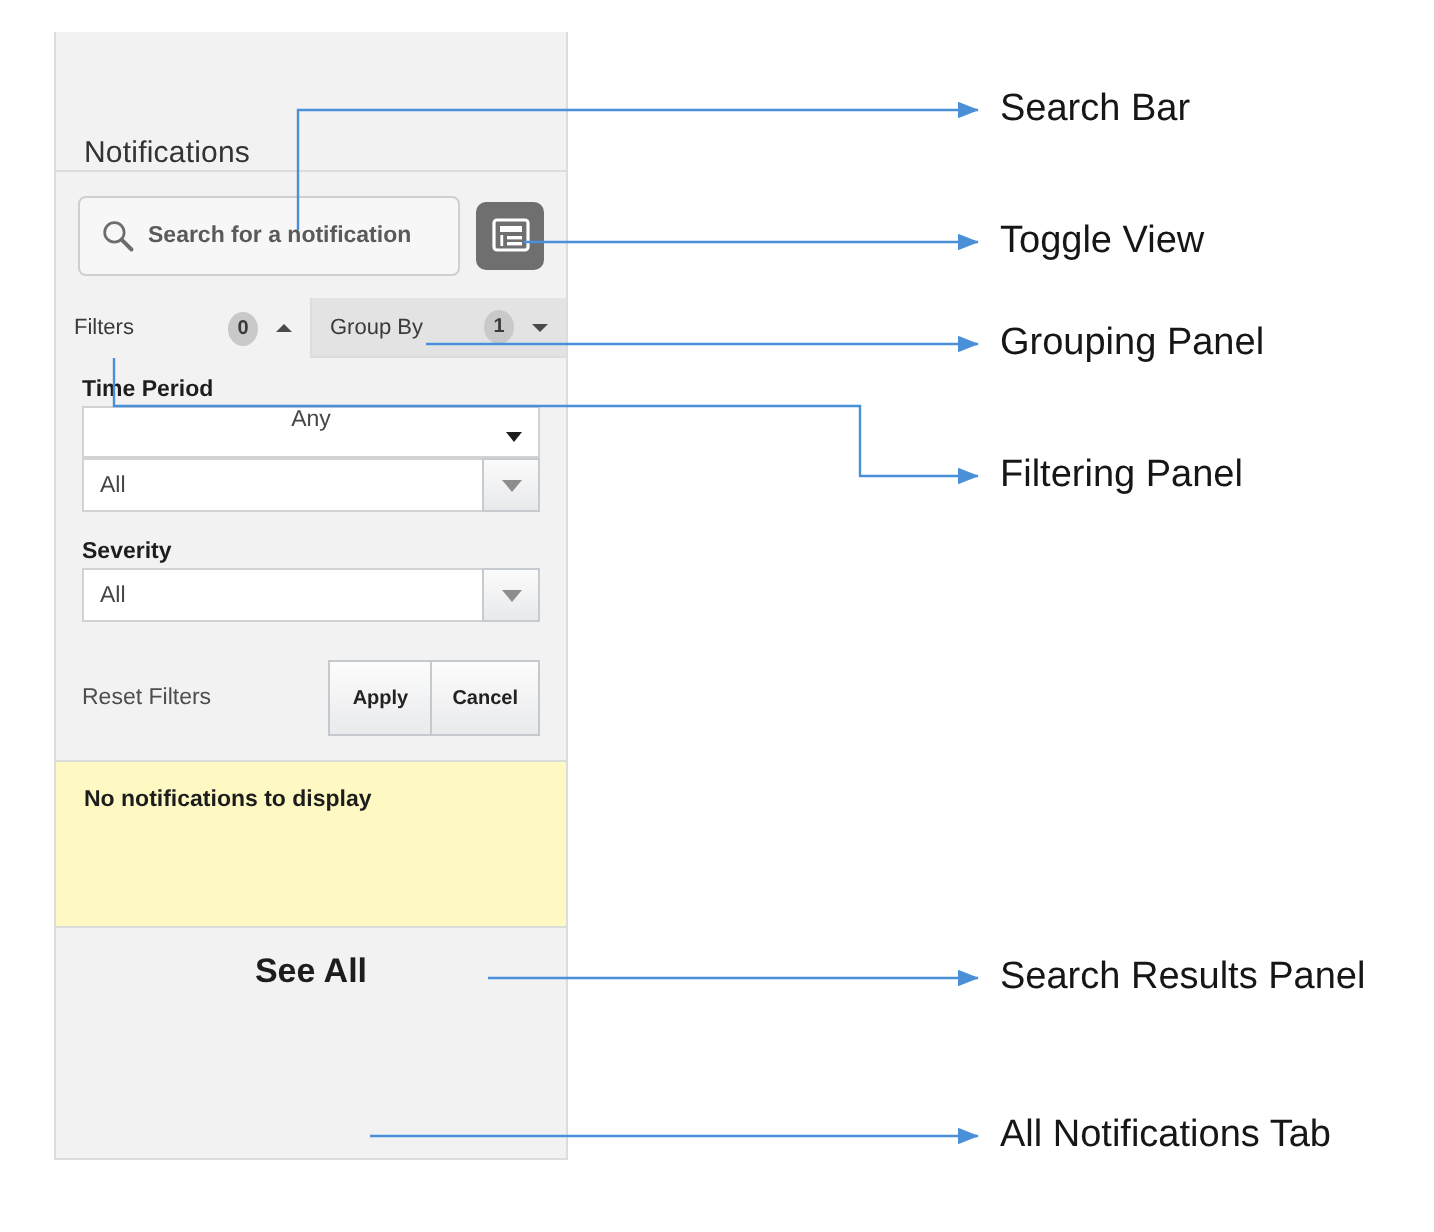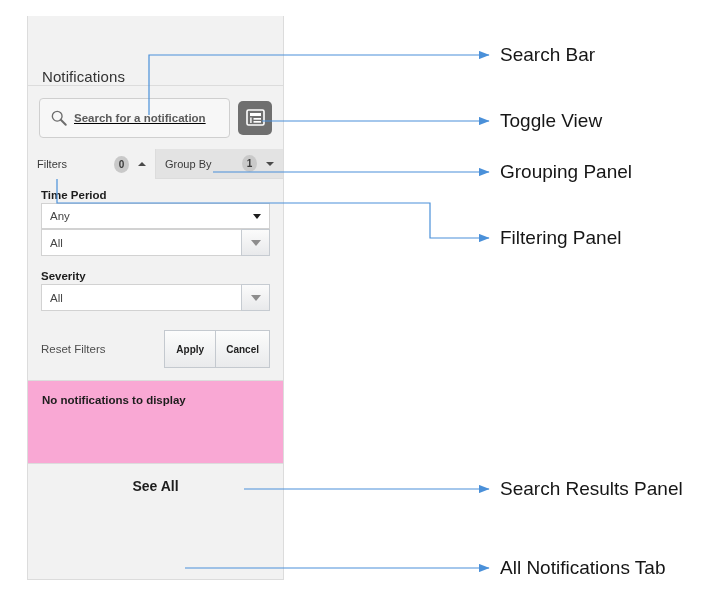--- a/index.html
+++ b/index.html
@@ -47,21 +47,20 @@
   }
 
   
   .search-row {
     height: 63px;
     box-sizing: border-box;
     display: flex;
     align-items: center;
     padding: 0 11px 0 11px;
     background: #f2f2f2;
-    text-decoration: underline;
   }
   .search-box {
     flex: 1;
     height: 40px;
     background: #f7f7f7;
     border: 1px solid #cfcfcf;
     border-radius: 4px;
     display: flex;
     align-items: center;
     box-sizing: border-box;
@@ -170,20 +169,21 @@
 
   
   .select-plain {
     height: 26px;
     background: #ffffff;
     border: 1px solid #d2d2d2;
     display: flex;
     align-items: center;
     padding: 0 8px;
     box-sizing: border-box;
+    flex-direction: column;
   }
   .select-plain .val {
     font-size: 11.5px;
     color: #454545;
     font-family: "Liberation Sans", sans-serif;
   }
   .select-plain .arrow {
     margin-left: auto;
     width: 0; height: 0;
     border-left: 4.5px solid transparent;
@@ -257,21 +257,21 @@
     align-items: center;
     justify-content: center;
     box-sizing: border-box;
     font-family: "Liberation Sans", sans-serif;
   }
   .btn + .btn { border-left: none; }
 
   
   .results-area {
     height: 83px;
-    background: #f9a8d4;
+    background: #fef9c3;
     border-bottom: 1px solid #dcdcdc;
     box-sizing: border-box;
     padding: 13px 0 0 14px;
   }
   .empty-msg {
     font-size: 11.5px;
     font-weight: bold;
     color: #1d1d1d;
     font-family: "Liberation Sans", sans-serif;
   }
@@ -279,21 +279,21 @@
   
   .see-all-bar {
     height: 44px;
     background: #f2f2f2;
     display: flex;
     align-items: center;
     justify-content: center;
     box-sizing: border-box;
   }
   .see-all {
-    font-size: 14px;
+    font-size: 17px;
     font-weight: bold;
     color: #1d1d1d;
     font-family: "Liberation Sans", sans-serif;
     text-align: center;
   }
 
   
   #annotations {
     position: absolute;
     left: 0; top: 0;

